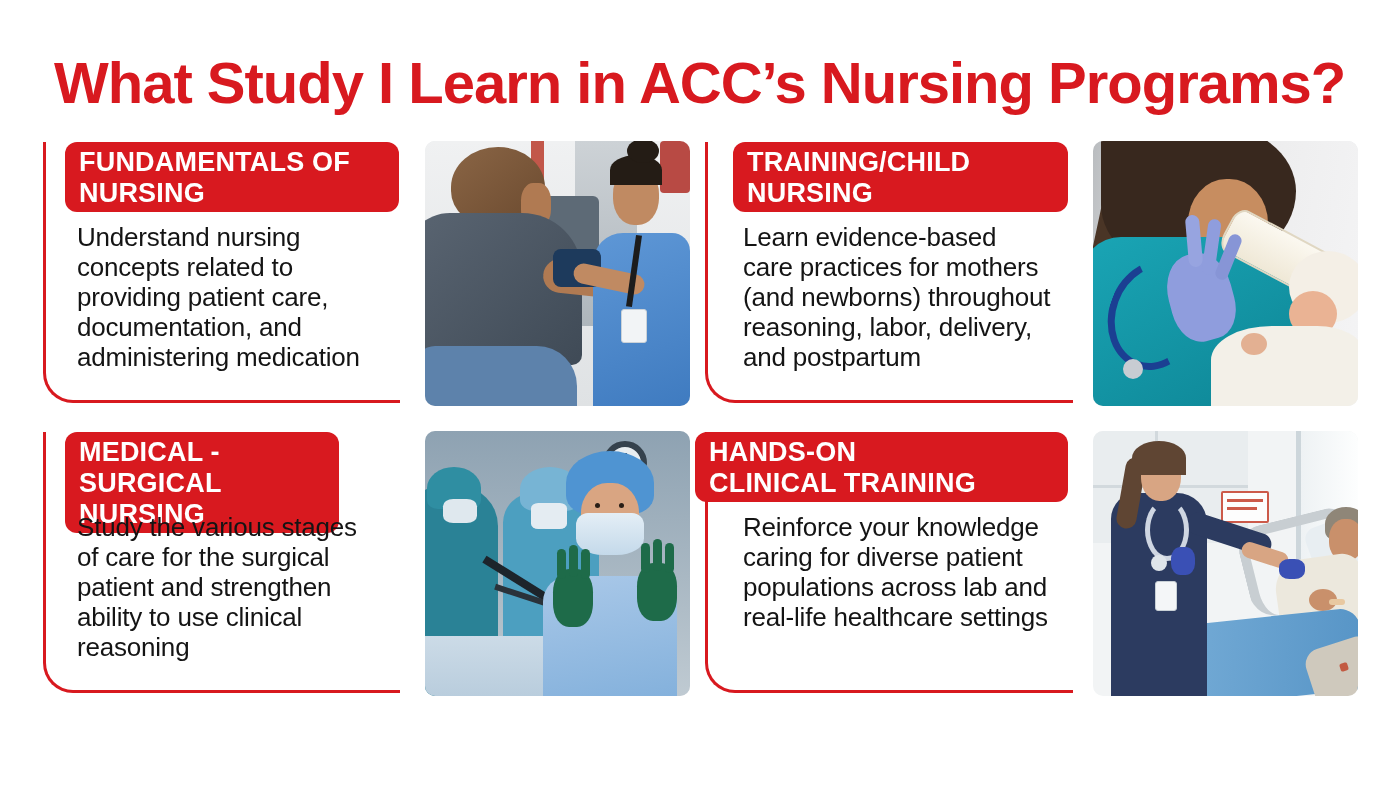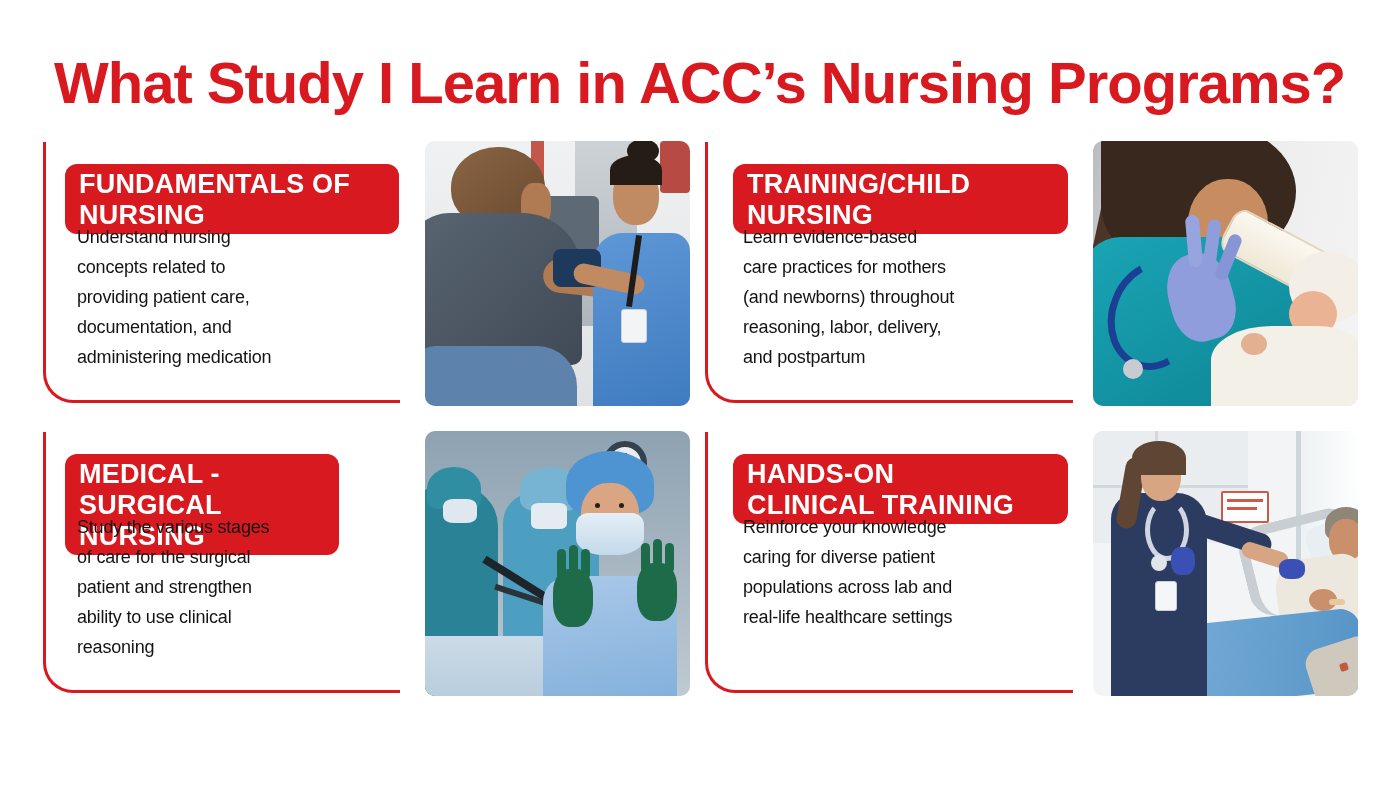--- a/index.html
+++ b/index.html
@@ -9,22 +9,22 @@
 
   .page-title { position:absolute; left:54px; top:50px; width:1320px;
     font-size:58px; font-weight:700; letter-spacing:-1px; line-height:66px;
     color:var(--red,#d8191f); white-space:nowrap; }
 
   .card { position:absolute; }
   .lborder { position:absolute; border-left:3px solid var(--red,#d8191f);
     border-bottom:3px solid var(--red,#d8191f); border-bottom-left-radius:30px; }
   .badge { position:absolute; background:var(--red,#d8191f); color:#ffffff;
     font-weight:700; font-size:27px; line-height:31px; letter-spacing:0.2px;
-    padding:5px 14px 3px 14px; border-radius:12px; white-space:pre-line;margin-top:22px; }
-  .body-text { position:absolute; font-size:18px; line-height:30px; color:#141414;
+    padding:5px 14px 3px 14px; border-radius:12px; white-space:pre-line; }
+  .body-text { position:absolute; font-size:26px; line-height:30px; color:#141414;
     letter-spacing:-0.2px; white-space:pre-line; }
 
   .ph { position:absolute; width:265px; height:265px; border-radius:10px; overflow:hidden;
         background:#e8eaec; }
   .ph div { position:absolute; }
 
   .footer-note { position:absolute; left:38px; top:745px; font-size:17px; font-weight:700;
     color:#000; letter-spacing:0; }
 </style>
 </head>
@@ -132,21 +132,21 @@
     <div style="left:144px;top:114px;width:9px;height:32px;background:#1e6b49;border-radius:5px;"></div>
     <div style="left:156px;top:118px;width:9px;height:30px;background:#1e6b49;border-radius:5px;"></div>
     <div style="left:212px;top:132px;width:40px;height:58px;background:#1e6b49;border-radius:40%;"></div>
     <div style="left:216px;top:112px;width:9px;height:30px;background:#1e6b49;border-radius:5px;"></div>
     <div style="left:228px;top:108px;width:9px;height:32px;background:#1e6b49;border-radius:5px;"></div>
     <div style="left:240px;top:112px;width:9px;height:30px;background:#1e6b49;border-radius:5px;"></div>
   </div>
 
   <section class="card">
     <div class="lborder" style="left:705px;top:432px;width:368px;height:261px;"></div>
-    <h2 class="badge" style="left:733px;top:432px;width:335px;">HANDS-ON
+    <h2 class="badge" style="left:695px;top:432px;width:373px;">HANDS-ON
 CLINICAL TRAINING</h2>
     <p class="body-text" style="left:743px;top:512px;width:355px;">Reinforce your knowledge
 caring for diverse patient
 populations across lab and
 real-life healthcare settings</p>
   </section>
 
   <div class="ph" style="left:1093px;top:431px;background:#f2f4f5;" title="nurse talking with patient in hospital bed">
     <div style="left:0;top:0;width:155px;height:112px;background:#e9edef;"></div>
     <div style="left:62px;top:0;width:3px;height:112px;background:#d2d9dd;"></div>

